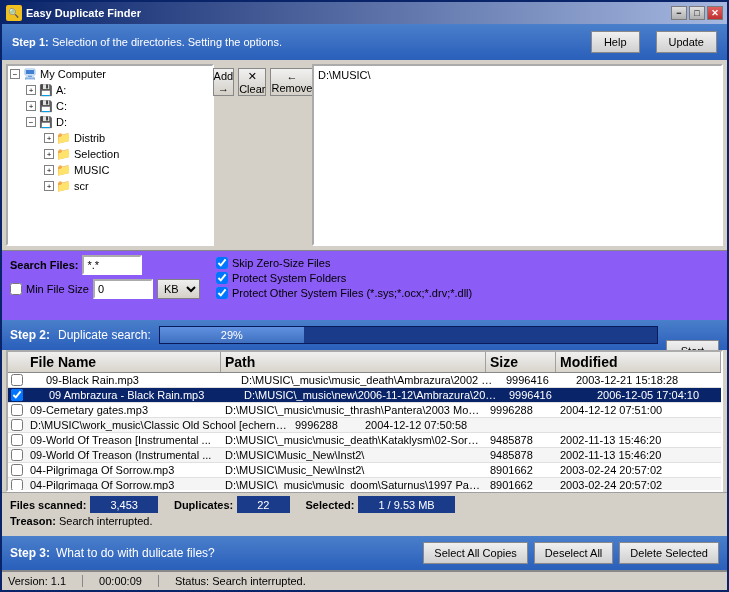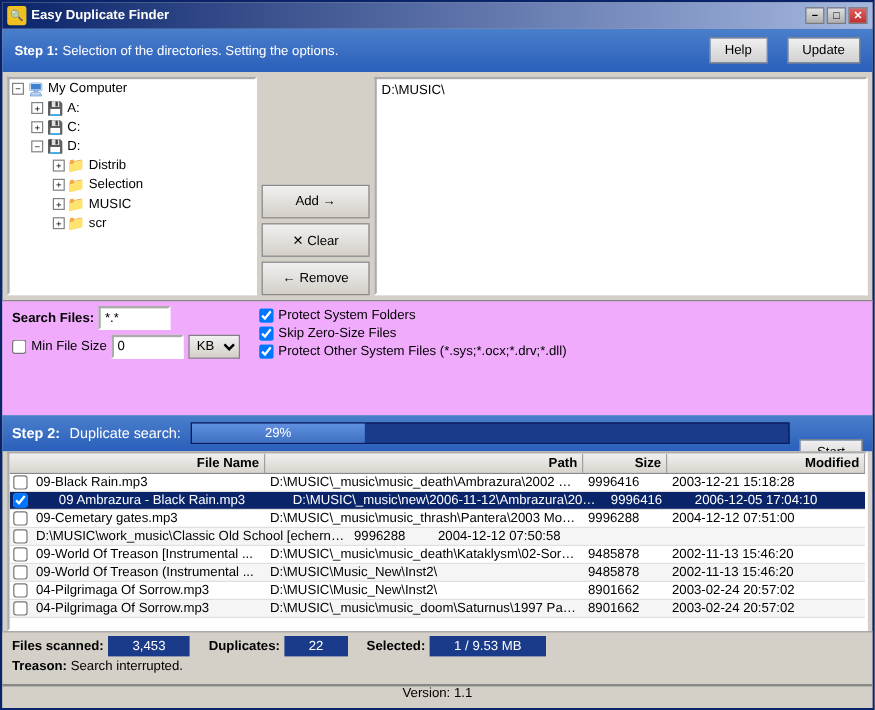--- a/index.html
+++ b/index.html
@@ -27,45 +27,45 @@
     
     .tree-panel { width: 208px; flex-shrink: 0; border: 2px inset #ffffff; background: white; overflow-y: auto; overflow-x: hidden; }
     .tree-item { display: flex; align-items: center; padding: 1px 2px; cursor: pointer; white-space: nowrap; }
     .tree-expand { width: 10px; height: 10px; border: 1px solid #808080; background: white; display: inline-flex; align-items: center; justify-content: center; font-size: 8px; margin-right: 2px; cursor: pointer; flex-shrink: 0; }
     .tree-icon { width: 16px; height: 14px; margin-right: 2px; flex-shrink: 0; display: inline-flex; align-items: center; justify-content: center; }
     .folder-icon { color: #f0c040; font-size: 12px; }
     .computer-icon { color: #4080d0; font-size: 11px; }
     .drive-icon { color: #808080; font-size: 11px; }
 
     
-    .btn-panel { display: flex; flex-direction: column; gap: 4px; justify-content: flex-end; padding-top: 4px; width: 90px; flex-shrink: 0; }
+    .btn-panel { display: flex; gap: 4px; justify-content: center; padding-top: 4px; width: 90px; flex-shrink: 0; }
     .action-btn { height: 28px; background: linear-gradient(to bottom, #f0f0f0, #d4d0c8); border: 1px solid #888; cursor: pointer; font-size: 11px; display: flex; align-items: center; justify-content: center; gap: 4px; }
 
     
     .paths-panel { flex: 1; border: 2px inset #ffffff; background: white; overflow-y: auto; padding: 2px; }
     .path-item { padding: 1px 2px; font-size: 11px; }
 
     
-    .search-options { height: 96px; background: #f0abfc; border-top: 1px solid #888; padding: 4px 8px; display: flex; gap: 16px; flex-shrink: 0; }
+    .search-options { height: 70px; background: #8b5cf6; border-top: 1px solid #888; padding: 4px 8px; display: flex; gap: 16px; flex-shrink: 0; }
     .search-left { display: flex; flex-direction: column; gap: 4px; }
     .search-row { display: flex; align-items: center; gap: 4px; }
     .search-label { font-size: 11px; font-weight: bold; }
     .search-input { height: 20px; width: 60px; border: 2px inset #ffffff; background: white; padding: 1px 3px; }
     .checkbox-row { display: flex; align-items: center; gap: 4px; font-size: 11px; }
     input[type=checkbox] { width: 12px; height: 12px; }
     .search-right { display: flex; flex-direction: column; gap: 3px; padding-top: 2px; }
     .kb-select { height: 20px; border: 1px solid #808080; background: linear-gradient(to bottom, #f0f0f0, #d4d0c8); padding: 0 2px; }
 
     
     .step2-bar { height: 30px; background: linear-gradient(to bottom, #4a7fcb, #2a5fbb); display: flex; align-items: center; padding: 0 8px; gap: 8px; flex-shrink: 0; }
     .progress-container { flex: 1; height: 18px; background: #1a3a8a; border: 1px solid #0a1a5a; position: relative; }
     .progress-bar { height: 100%; background: linear-gradient(to bottom, #6090e0, #4070c0); display: flex; align-items: center; justify-content: center; color: white; font-size: 11px; }
     .start-btn { height: 22px; padding: 0 14px; background: linear-gradient(to bottom, #f0f0f0, #d0d0d0); border: 1px solid #888; cursor: pointer; font-size: 11px; flex-shrink: 0; margin-top: 32px; }
     .file-list-header { display: flex; background: linear-gradient(to bottom, #f0f0f0, #d8d4cc); border-bottom: 1px solid #888; flex-shrink: 0; }
-    .file-col-header { padding: 2px 4px; border-right: 1px solid #a0a0a0; font-size: 11px; font-weight: bold; overflow: hidden; white-space: nowrap; cursor: pointer; flex-shrink: 0; text-align: right; }
+    .file-col-header { padding: 2px 4px; border-right: 1px solid #a0a0a0; font-size: 14px; font-weight: bold; overflow: hidden; white-space: nowrap; cursor: pointer; flex-shrink: 0; }
     .file-list-body { overflow-y: auto; flex: 1; }
     .file-row { display: flex; align-items: center; border-bottom: 1px solid #e0e0e0; }
     .file-row:nth-child(odd) { background: white; }
     .file-row:nth-child(even) { background: #f5f5f5; }
     .file-row.selected { background: #0a246a; color: white; }
     .file-cell { padding: 1px 4px; overflow: hidden; white-space: nowrap; text-overflow: ellipsis; font-size: 11px; flex-shrink: 0; }
     .file-checkbox { width: 18px; flex-shrink: 0; display: flex; align-items: center; justify-content: center; }
 
     
     .status-area { height: 44px; background: #d4d0c8; padding: 3px 8px; display: flex; flex-direction: column; gap: 2px; flex-shrink: 0; border-top: 1px solid #a0a0a0; }
@@ -73,21 +73,21 @@
     .stat-item { display: flex; align-items: center; gap: 4px; }
     .stat-label { font-size: 11px; font-weight: bold; }
     .stat-value { background: #1a3a8a; color: white; padding: 1px 20px; font-size: 11px; min-width: 40px; text-align: center; height: 17px; display: flex; align-items: center; justify-content: center; }
     .status-bold { font-weight: bold; }
 
     
     .step3-bar { height: 34px; background: linear-gradient(to bottom, #4a7fcb, #2a5fbb); display: flex; align-items: center; padding: 0 8px; gap: 6px; flex-shrink: 0; }
     .step3-btn { height: 22px; padding: 0 10px; background: linear-gradient(to bottom, #f0f0f0, #d0d0d0); border: 1px solid #888; cursor: pointer; font-size: 11px; flex-shrink: 0; }
 
     
-    .bottom-status { height: 20px; background: #d4d0c8; border-top: 2px solid #888; display: flex; align-items: center; padding: 0 6px; gap: 16px; flex-shrink: 0; flex-direction: column; }
+    .bottom-status { height: 20px; background: #d4d0c8; border-top: 2px solid #888; display: flex; align-items: center; padding: 0 6px; gap: 16px; flex-shrink: 0; }
     .bottom-item { font-size: 11px; }
     .bottom-divider { width: 1px; height: 12px; background: #888; }
   </style>
 </head>
 <body>
 
 <div class="window">
 
   <div class="titlebar">
     <div class="titlebar-left">
@@ -187,25 +187,25 @@
         <input class="search-input" type="text" value="0" style="">
         <select class="kb-select">
           <option>KB</option>
           <option>MB</option>
         </select>
       </div>
     </div>
     <div class="search-right">
       <div class="checkbox-row">
         <input type="checkbox" checked="" style="">
-        <span>Protect System Folders</span>
+        <span>Skip Zero-Size Files</span>
       </div>
       <div class="checkbox-row">
         <input type="checkbox" checked="" style="">
-        <span>Skip Zero-Size Files</span>
+        <span>Protect System Folders</span>
       </div>
       <div class="checkbox-row">
         <input type="checkbox" checked="" style="">
         <span>Protect Other System Files (*.sys;*.ocx;*.drv;*.dll)</span>
       </div>
     </div>
   </div>
 
   <div class="step2-bar">
     <span style="color:white;font-weight:bold;font-size:12px;">Step 2:</span>
@@ -227,34 +227,34 @@
       <div class="file-col-header" style="width:70px;">Size</div>
       <div class="file-col-header" style="flex:1;">Modified</div>
     </div>
 
     <div class="file-list-body">
 
       <div class="file-row">
         <div class="file-checkbox">
             <input type="checkbox" style="">
           </div>
-        <div class="file-cell" style="width:195px;">09-Black Rain.mp3</div>
+        <div class="file-cell" style="width:195px;margin-left:16px;">09-Black Rain.mp3</div>
         <div class="file-cell" style="width:265px;">D:\MUSIC\_music\music_death\Ambrazura\2002 Storm In Yo...</div>
         <div class="file-cell" style="width:70px;">9996416</div>
         <div class="file-cell" style="flex:1;">2003-12-21 15:18:28</div>
       </div>
 
       <div class="file-row selected">
         <div class="file-checkbox">
             <input type="checkbox" checked="" style="">
           </div>
         <div class="file-cell" style="width:195px;margin-left:19px;">09 Ambrazura - Black Rain.mp3</div>
         <div class="file-cell" style="width:265px;">D:\MUSIC\_music\new\2006-11-12\Ambrazura\2002 - Storm I...</div>
         <div class="file-cell" style="width:70px;">9996416</div>
-        <div class="file-cell" style="flex:1;">2006-12-05 17:04:10</div>
+        <div class="file-cell" style="flex:1;text-align:center;">2006-12-05 17:04:10</div>
       </div>
 
       <div class="file-row">
         <div class="file-checkbox">
             <input type="checkbox" style="">
           </div>
         <div class="file-cell" style="width:195px;">09-Cemetary gates.mp3</div>
         <div class="file-cell" style="width:265px;">D:\MUSIC\_music\music_thrash\Pantera\2003 Monsters of R...</div>
         <div class="file-cell" style="width:70px;">9996288</div>
         <div class="file-cell" style="flex:1;">2004-12-12 07:51:00</div>
@@ -326,20 +326,27 @@
         <span class="stat-label">Selected:</span>
         <span class="stat-value">1 / 9.53 MB</span>
       </div>
     </div>
     <div>
       <span class="status-bold">Treason:</span>
       <span>Search interrupted.</span>
     </div>
   </div>
 
+  <div class="step3-bar">
+    <span style="color:white;font-weight:bold;font-size:12px;">Step 3:</span>
+    <span style="color:white;font-size:12px;flex:1;">What to do with dulicate files?</span>
+    <button class="step3-btn">Select All Copies</button>
+    <button class="step3-btn">Deselect All</button>
+    <button class="step3-btn">Delete Selected</button>
+  </div>
 
   <div class="bottom-status">
     <span class="bottom-item">Version: 1.1</span>
     <div class="bottom-divider"></div>
     <span class="bottom-item">00:00:09</span>
     <div class="bottom-divider"></div>
     <span class="bottom-item">Status: Search interrupted.</span>
   </div>
 
 </div>

